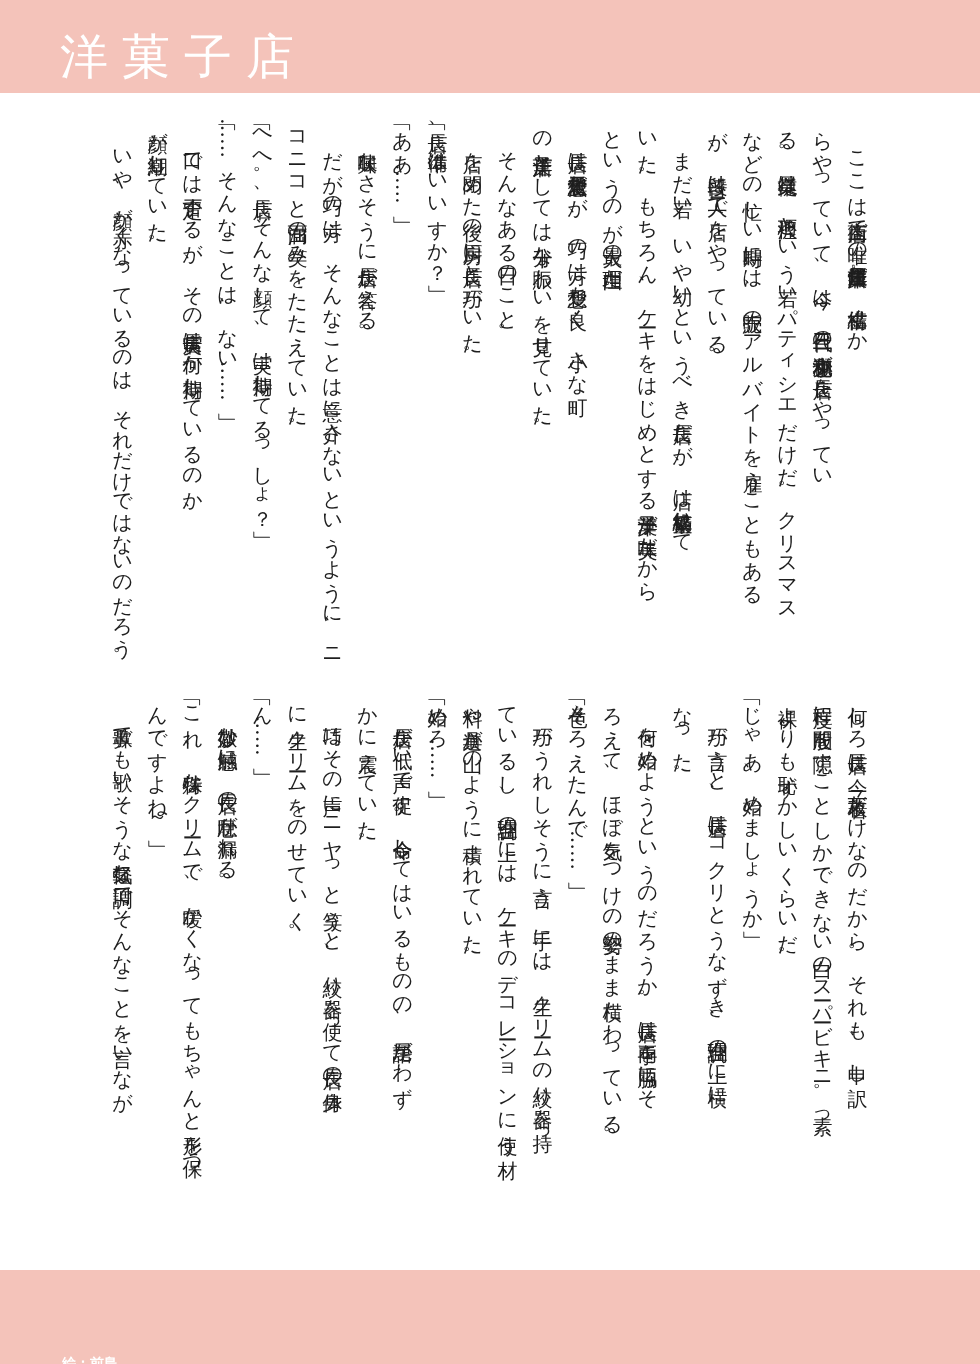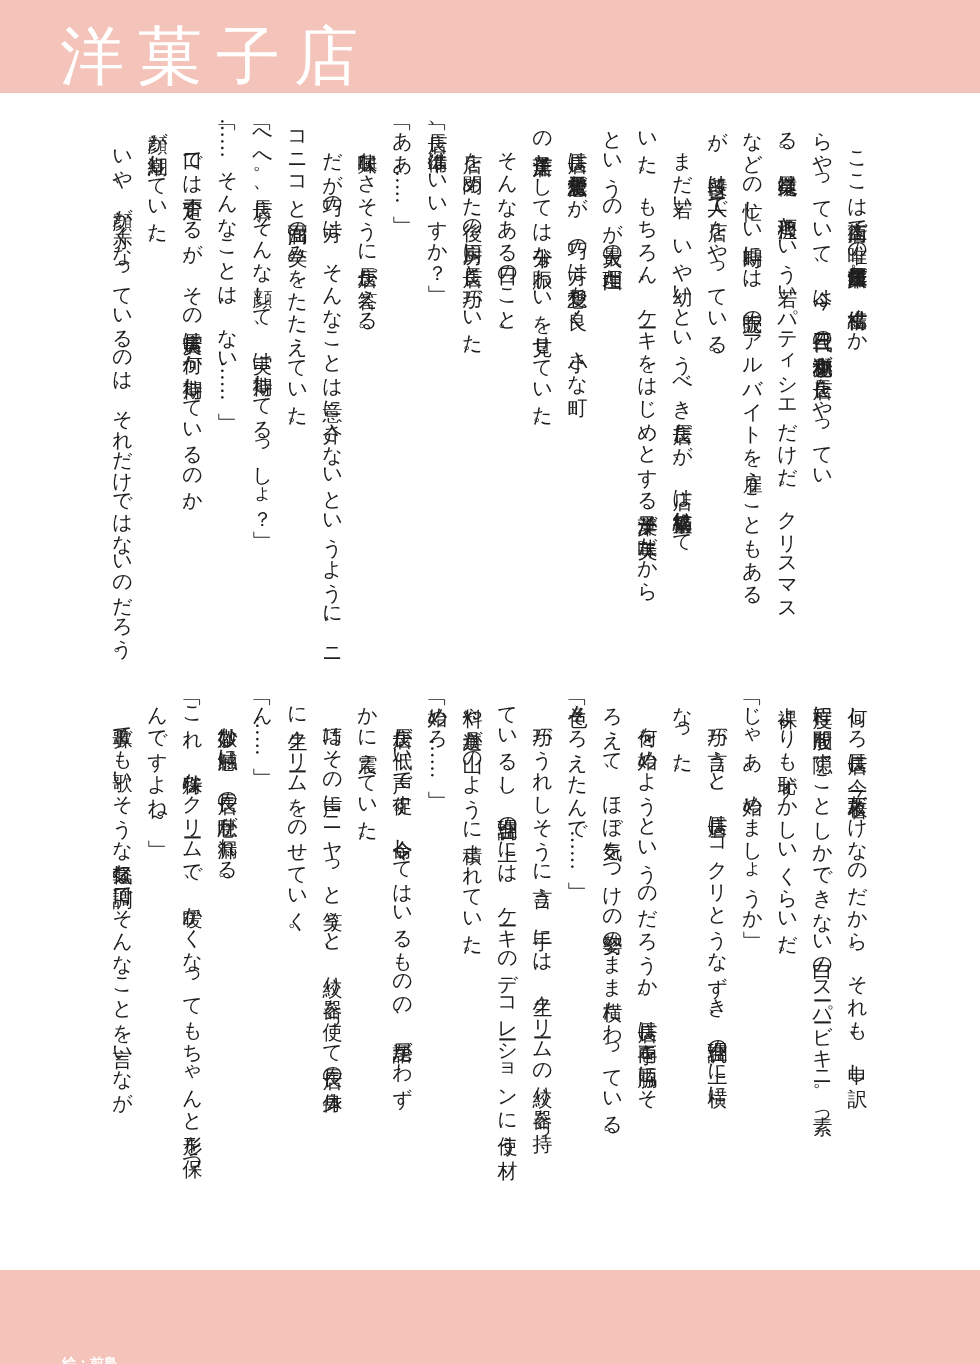--- a/index.html
+++ b/index.html
@@ -14,21 +14,21 @@
       font-family:"DejaVu Serif","Liberation Serif",serif;
       color:var(--text);
     }
     .band-top{
       position:absolute;left:0;top:0;width:980px;height:93px;
       background:var(--band);
     }
     .title{
       position:absolute;left:60px;top:20px;
       font-family:"DejaVu Sans","Liberation Sans",sans-serif;
-      font-size:64px;line-height:72px;letter-spacing:14px;
+      font-size:48px;line-height:72px;letter-spacing:14px;
       color:var(--title);white-space:nowrap;
     }
     .block{
       position:absolute;left:105px;width:770px;height:545px;
       writing-mode:vertical-rl;
       font-size:20px;
     }
     .block.upper{top:118px;}
     .block.lower{top:693px;}
     .col{

